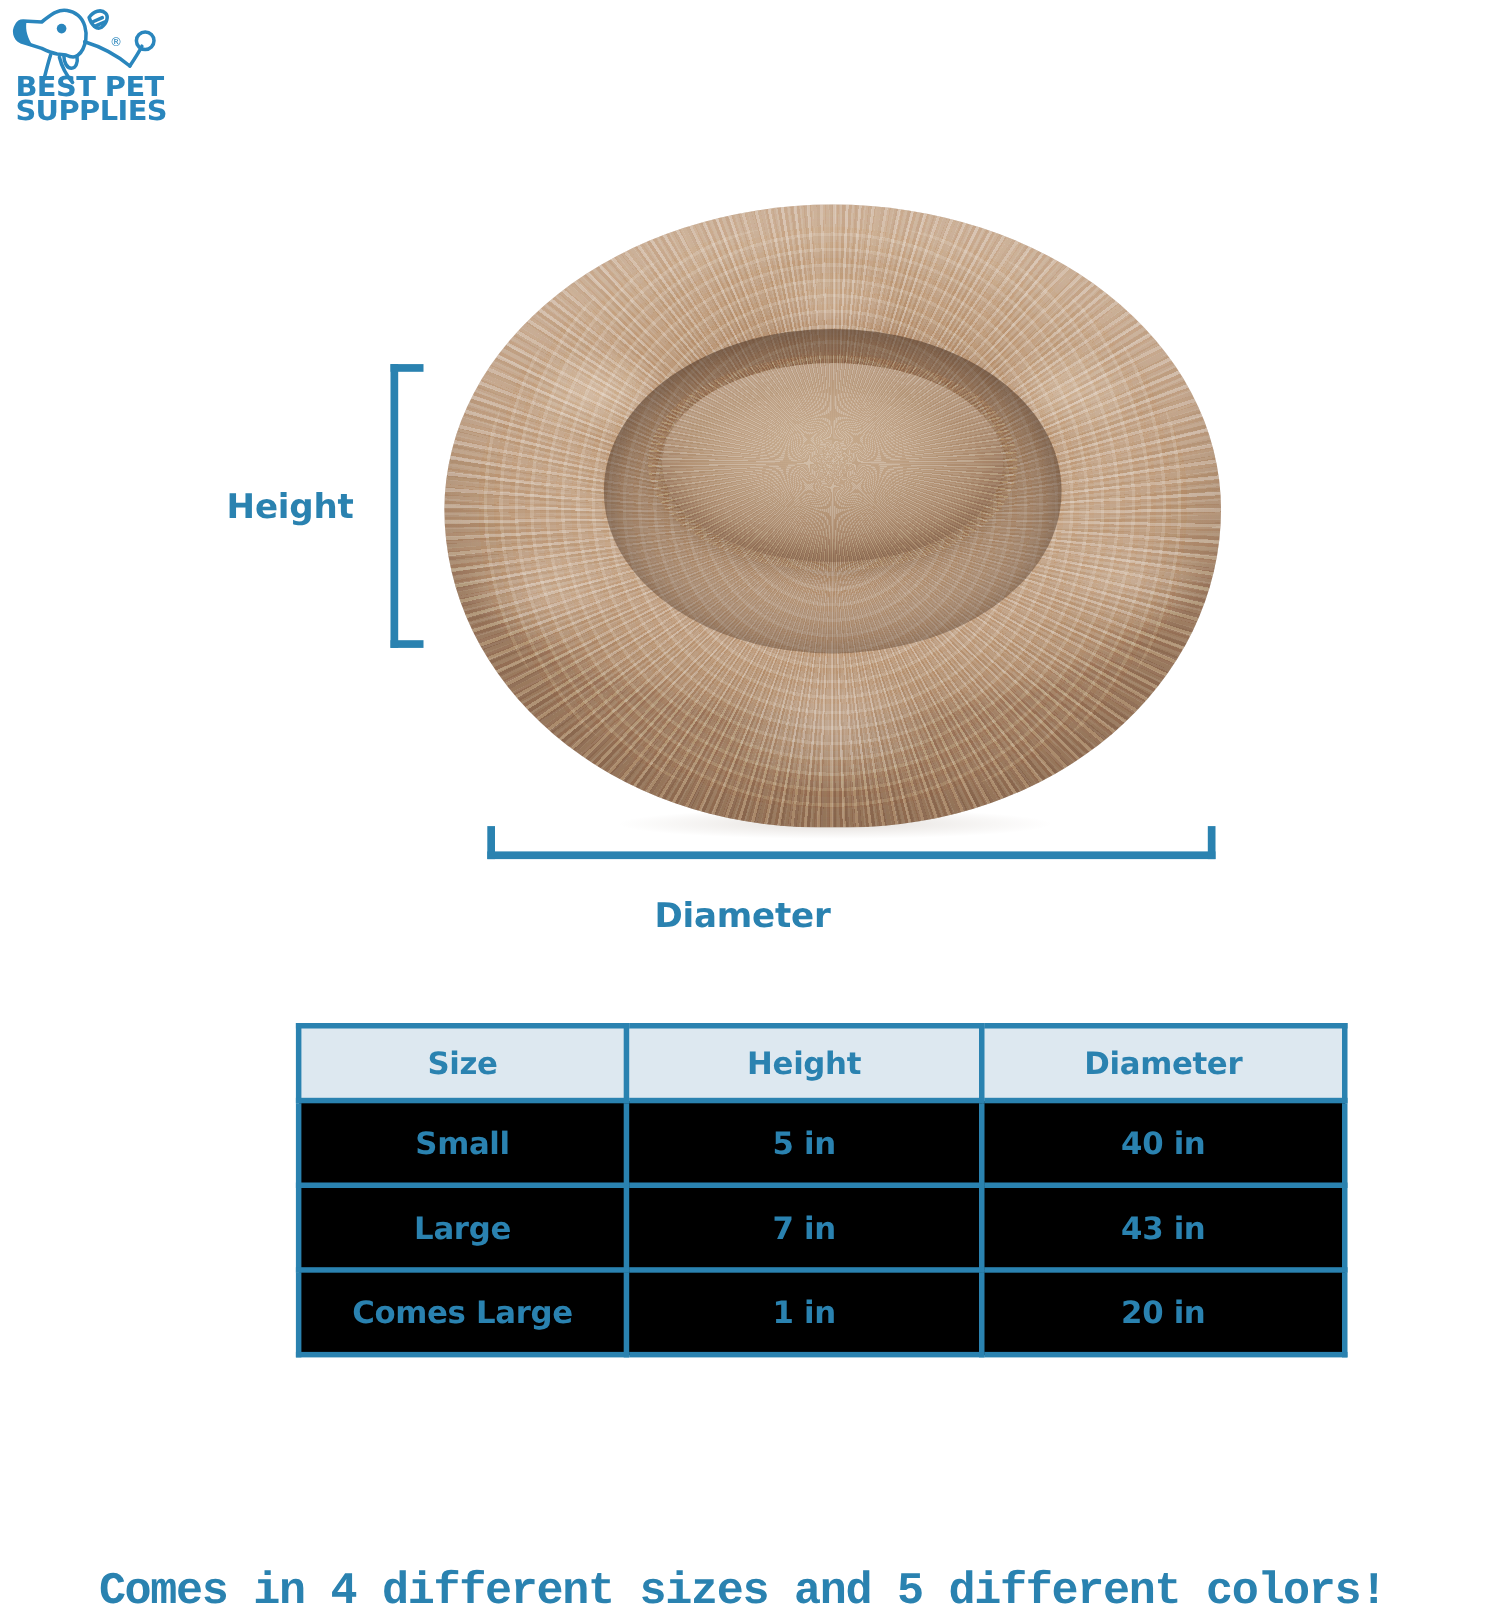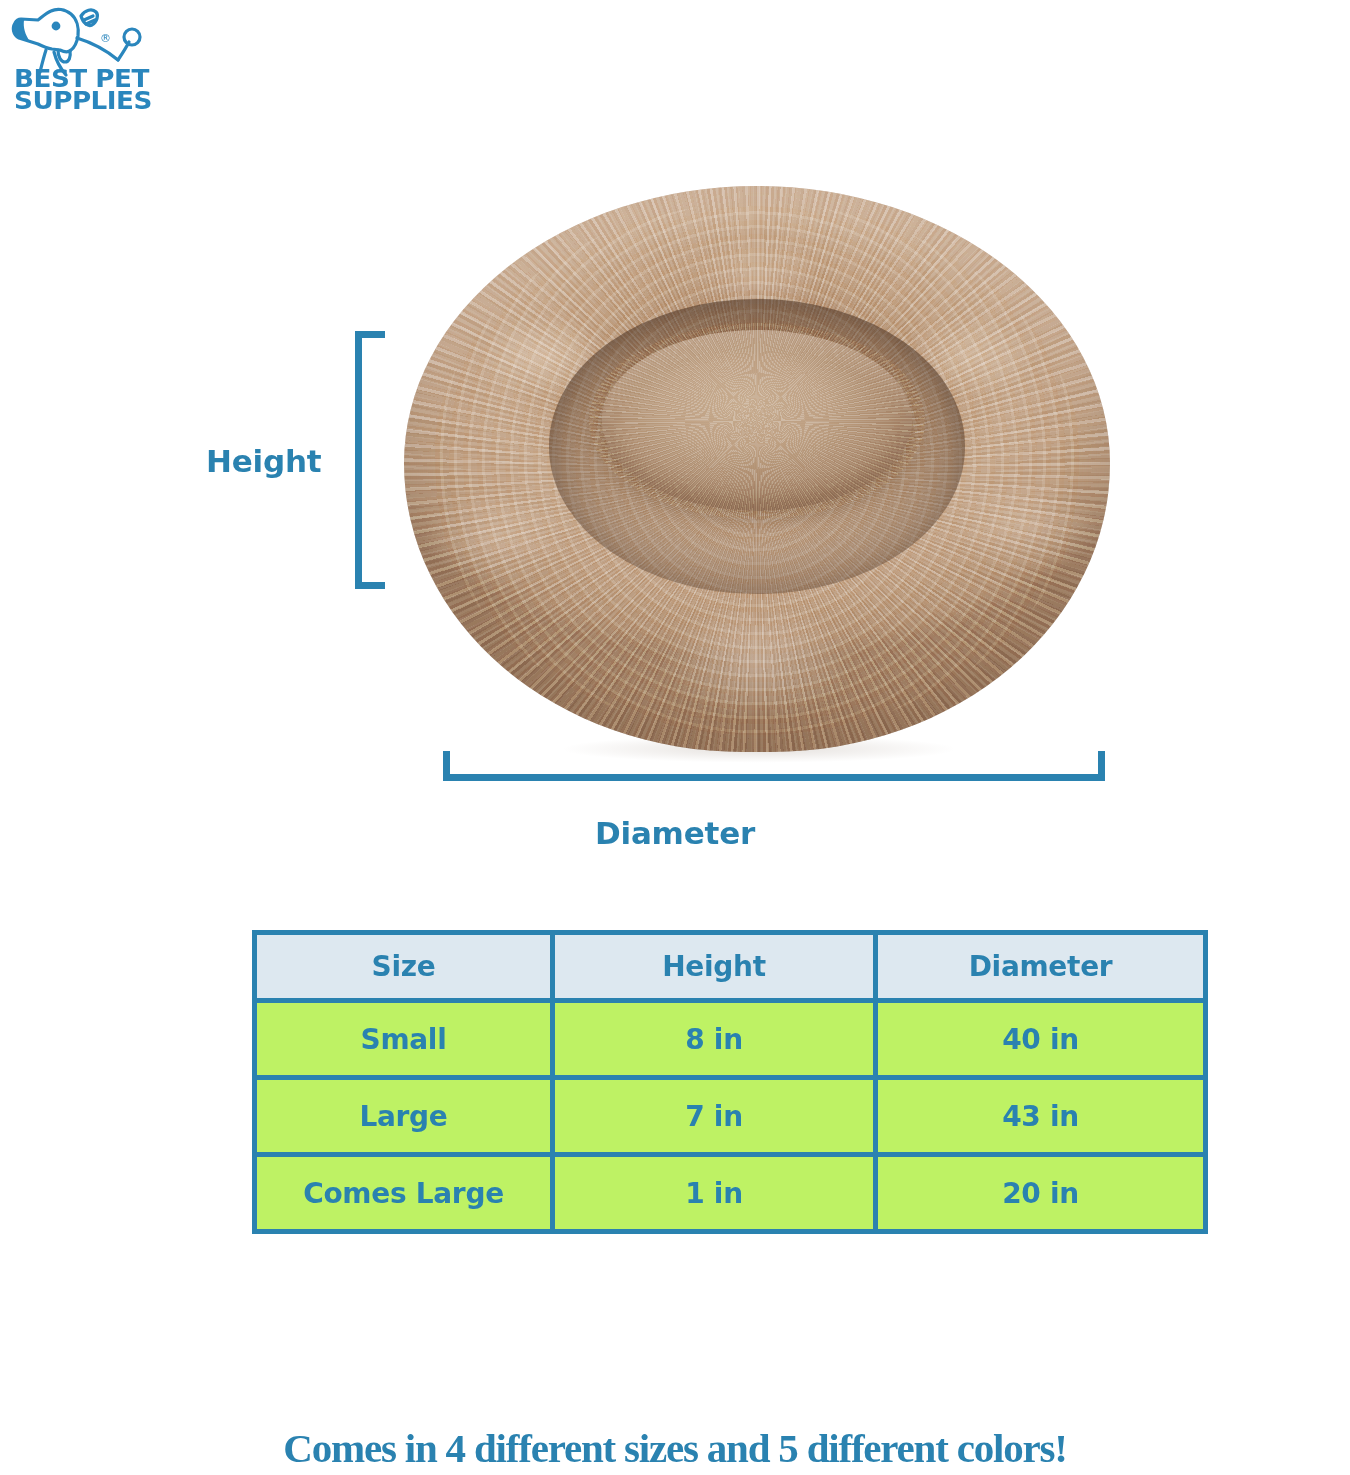--- a/index.html
+++ b/index.html
@@ -201,21 +201,21 @@
     color: #2a82b0;
     font-family: "DejaVu Sans", sans-serif;
     font-weight: bold;
     font-size: 31px;
     letter-spacing: -0.2px;
   }
 
   
   .size-table {
     position: absolute;
-    left: 252px;
+    left: 269px;
     top: 930px;
     width: 951px;
     border-collapse: collapse;
     table-layout: fixed;
     border-radius: 22px;
   }
   .size-table col.c-size     { width: 298px; }
   .size-table col.c-height   { width: 323px; }
   .size-table col.c-diameter { width: 330px; }
   .size-table th,
@@ -227,33 +227,33 @@
     font-weight: bold;
     font-size: 28px;
     letter-spacing: -0.3px;
     padding: 0;
   }
   .size-table thead th {
     background: #dde8f0;
     height: 63px;
   }
   .size-table tbody td {
-    background: #bef264;
+    background: #000000;
     height: 72px;
   }
 
   
   .tagline {
     position: absolute;
     left: 0;
     top: 1424px;
     width: 1350px;
     text-align: center;
     color: #2a82b0;
-    font-family: Liberation Serif, serif;
+    font-family: Liberation Mono, monospace;
     font-weight: bold;
     font-size: 41px;
     letter-spacing: -1.2px;
     white-space: nowrap;
   }
 </style>
 </head>
 <body>
 
 <div class="logo">
@@ -321,21 +321,21 @@
   <thead>
     <tr>
       <th>Size</th>
       <th>Height</th>
       <th>Diameter</th>
     </tr>
   </thead>
   <tbody>
     <tr>
       <td>Small</td>
-      <td>8 in</td>
+      <td>5 in</td>
       <td>40 in</td>
     </tr>
     <tr>
       <td>Large</td>
       <td>7 in</td>
       <td>43 in</td>
     </tr>
     <tr>
       <td>Comes Large</td>
       <td>1 in</td>

